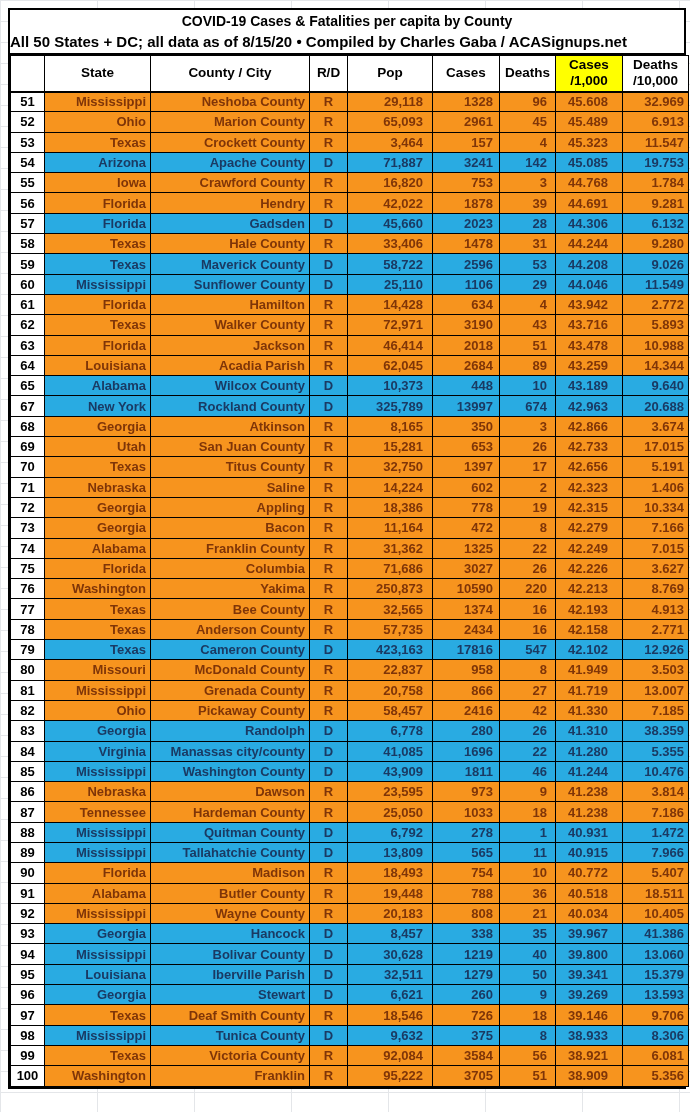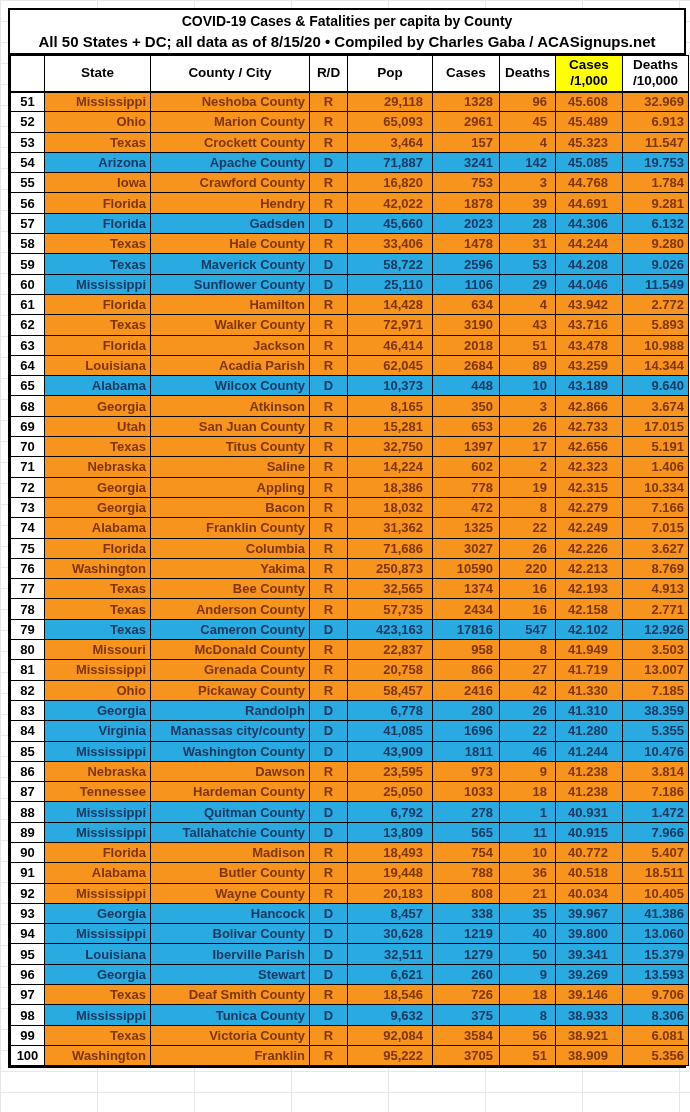--- a/index.html
+++ b/index.html
@@ -14,21 +14,21 @@
   .tablewrap{
     position:absolute;left:8px;top:8px;width:678px;
     border:2px solid #000;background:#fff;box-sizing:border-box;
   }
   .titleblock{border-bottom:2px solid #000;}
   .title-line1{
     font-size:14px;font-weight:bold;color:#000;text-align:center;
     height:22px;line-height:23px;white-space:nowrap;
   }
   .title-line2{
-    font-size:15px;font-weight:bold;color:#000;text-align:center;
+    font-size:15px;font-weight:bold;color:#000;
     height:21px;line-height:20px;white-space:nowrap;
   }
   table{border-collapse:collapse;table-layout:fixed;width:100%;}
   th,td{
     border:1px solid #000;box-sizing:border-box;overflow:hidden;
     white-space:nowrap;font-weight:bold;
   }
   thead th{
     font-size:13.5px;color:#000;text-align:center;vertical-align:middle;
     height:36px;line-height:16px;background:#fff;border-bottom:2px solid #000;
@@ -242,20 +242,31 @@
             <td class="rank">65</td>
             <td class="state">Alabama</td>
             <td class="county">Wilcox County</td>
             <td class="party">D</td>
             <td class="num c-pop">10,373</td>
             <td class="num c-cases">448</td>
             <td class="num c-deaths">10</td>
             <td class="num c-per1k">43.189</td>
             <td class="num c-per10k">9.640</td>
           </tr>
+          <tr class="dem">
+            <td class="rank">67</td>
+            <td class="state">New York</td>
+            <td class="county">Rockland County</td>
+            <td class="party">D</td>
+            <td class="num c-pop">325,789</td>
+            <td class="num c-cases">13997</td>
+            <td class="num c-deaths">674</td>
+            <td class="num c-per1k">42.963</td>
+            <td class="num c-per10k">20.688</td>
+          </tr>
           <tr class="rep">
             <td class="rank">68</td>
             <td class="state">Georgia</td>
             <td class="county">Atkinson</td>
             <td class="party">R</td>
             <td class="num c-pop">8,165</td>
             <td class="num c-cases">350</td>
             <td class="num c-deaths">3</td>
             <td class="num c-per1k">42.866</td>
             <td class="num c-per10k">3.674</td>
@@ -302,21 +313,21 @@
             <td class="num c-cases">778</td>
             <td class="num c-deaths">19</td>
             <td class="num c-per1k">42.315</td>
             <td class="num c-per10k">10.334</td>
           </tr>
           <tr class="rep">
             <td class="rank">73</td>
             <td class="state">Georgia</td>
             <td class="county">Bacon</td>
             <td class="party">R</td>
-            <td class="num c-pop">18,032</td>
+            <td class="num c-pop">11,164</td>
             <td class="num c-cases">472</td>
             <td class="num c-deaths">8</td>
             <td class="num c-per1k">42.279</td>
             <td class="num c-per10k">7.166</td>
           </tr>
           <tr class="rep">
             <td class="rank">74</td>
             <td class="state">Alabama</td>
             <td class="county">Franklin County</td>
             <td class="party">R</td>

